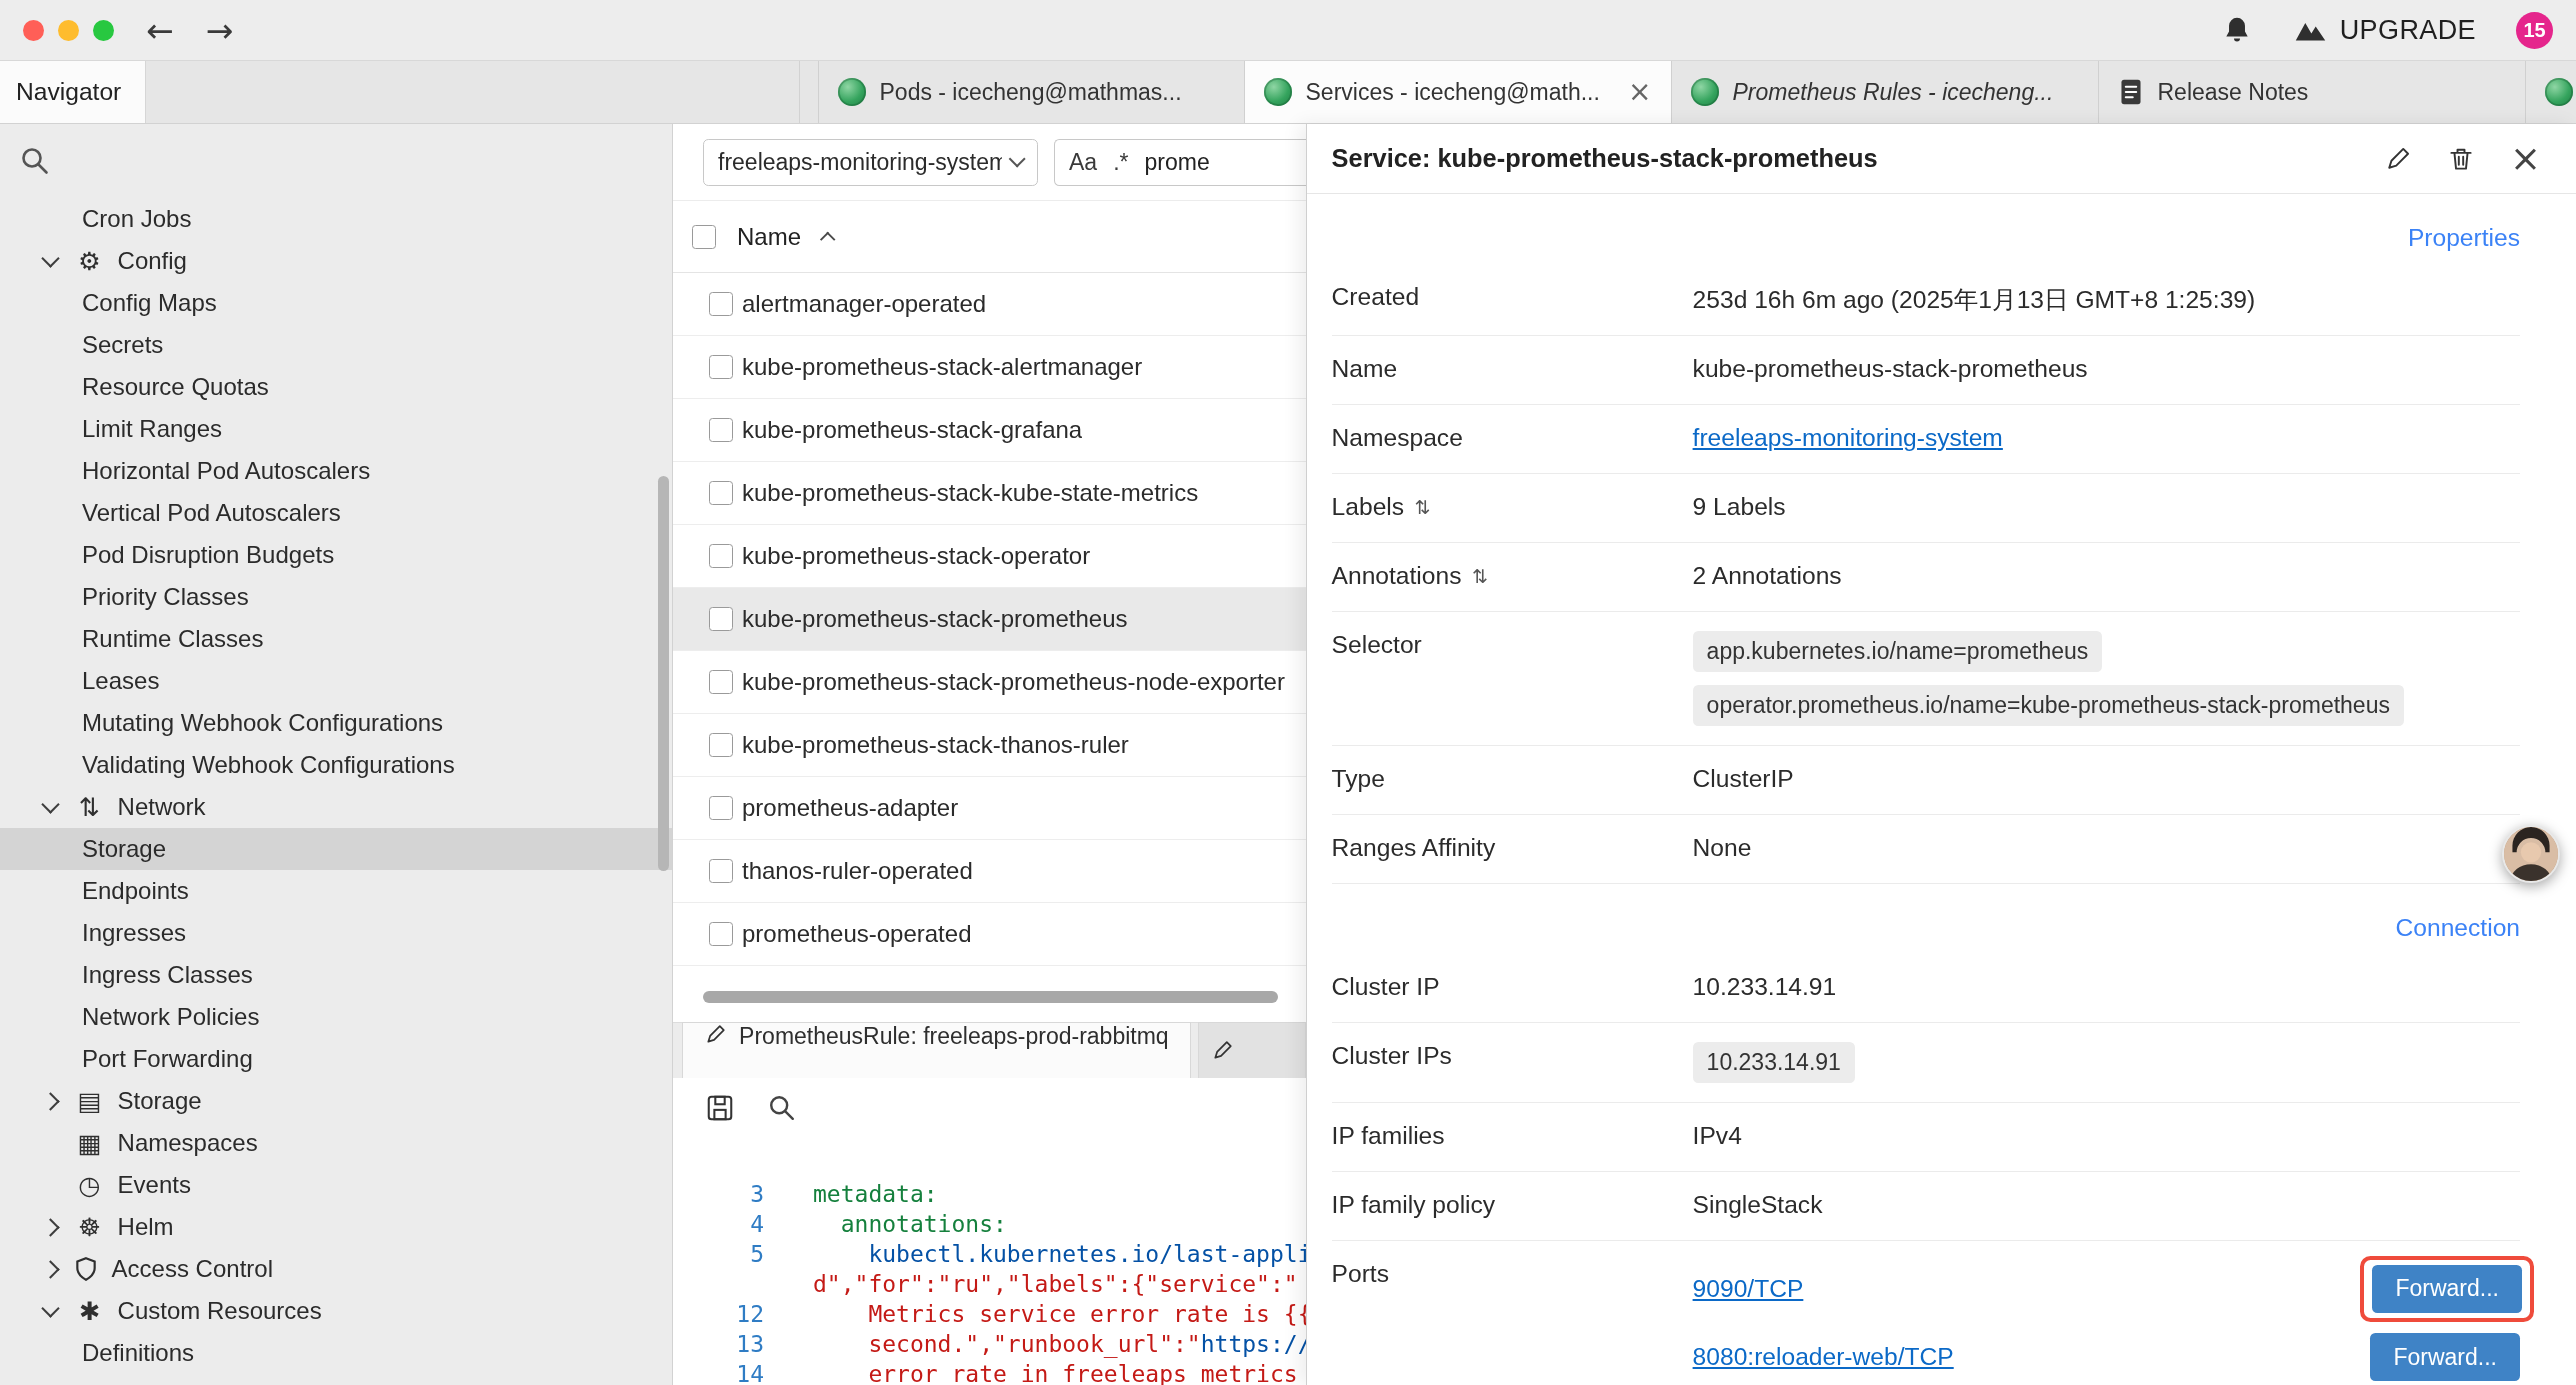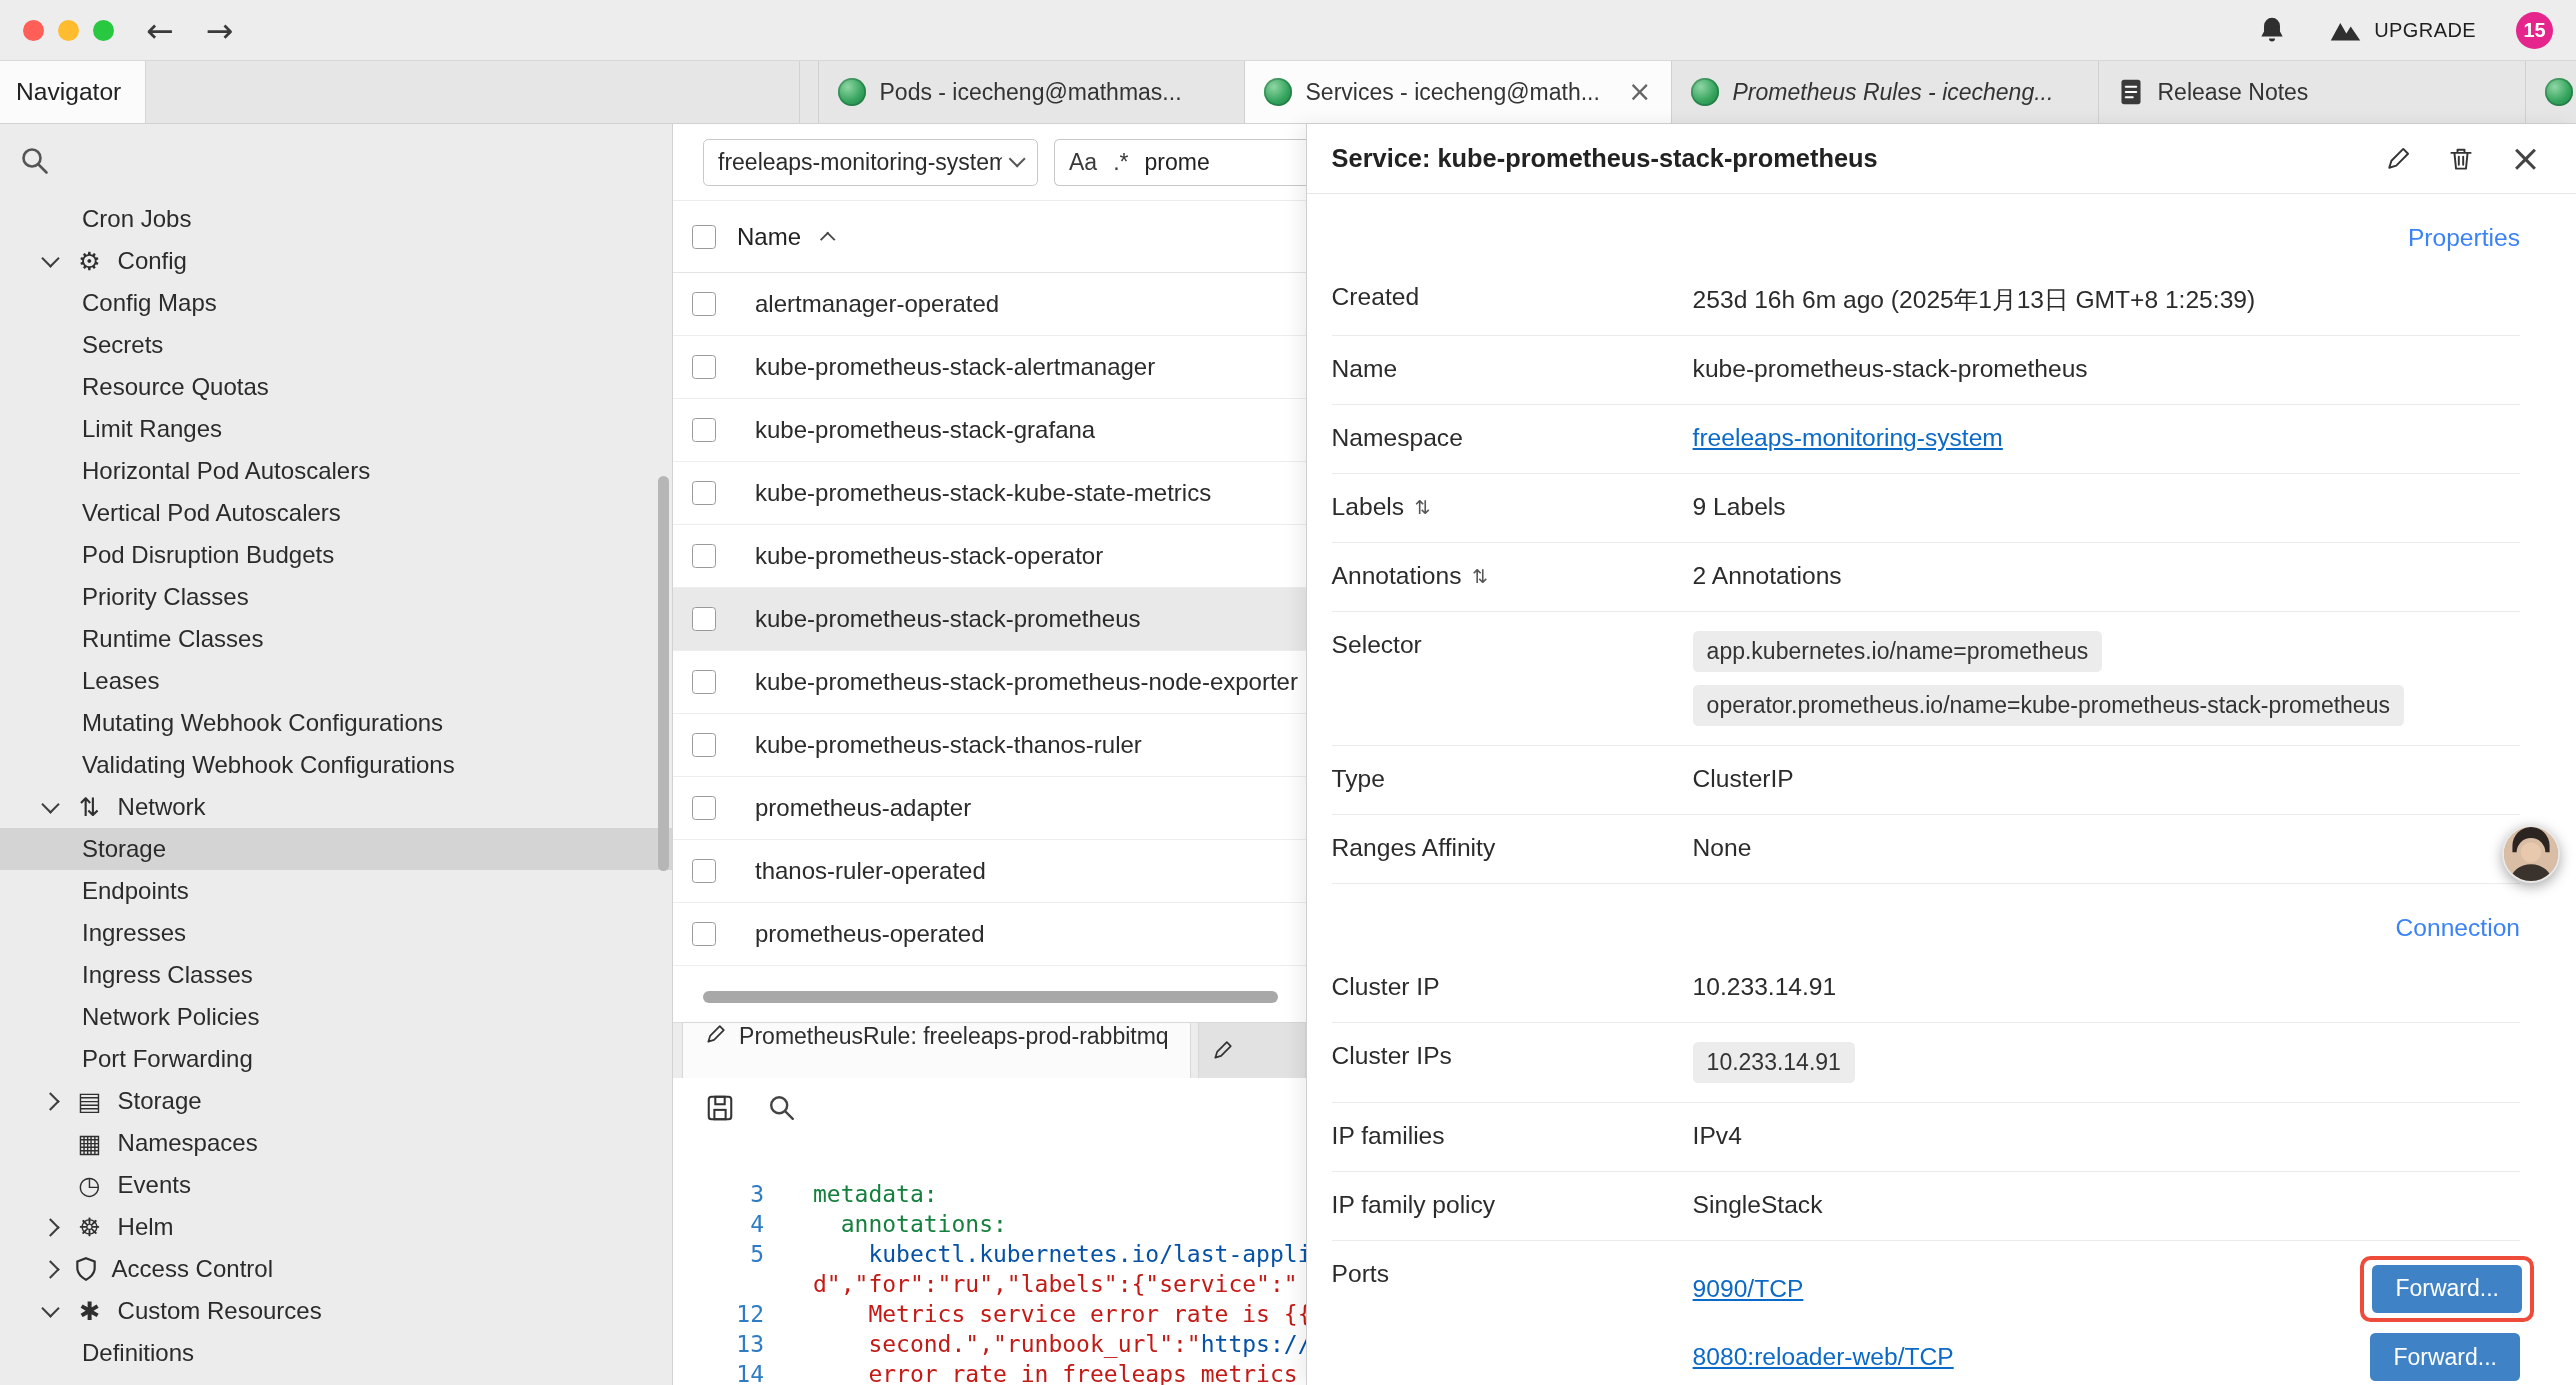--- a/index.html
+++ b/index.html
@@ -7,21 +7,21 @@
   .uicon{font-family:"DejaVu Sans",sans-serif;}
 
   
   .topbar{height:61px;background:#ededed;border-bottom:0.9px solid #d8d8d8;display:flex;align-items:center;padding:0 23px;position:relative;z-index:10;}
   .traffic{display:flex;gap:14px;align-items:center;margin-right:32px;}
   .light{width:21px;height:21px;border-radius:50%;}
   .light.red{background:#ff5f57}.light.yellow{background:#febc2e}.light.green{background:#28c840}
   .navarrows{display:flex;gap:32px;align-items:center;font-size:33px;color:#3a3a3a;line-height:1;}
   .topbar-right{margin-left:auto;display:flex;align-items:center;gap:40px;}
   .bell-icon svg{width:30px;height:30px;display:block}
-  .upgrade{display:flex;align-items:center;gap:10.5px;font-size:20px;color:#1f1f1f;letter-spacing:0.4px;}
+  .upgrade{display:flex;align-items:center;gap:10.5px;font-size:27px;color:#1f1f1f;letter-spacing:0.4px;}
   .upgrade svg{width:37px;height:26px;display:block}
   .notif-badge{width:37px;height:37px;border-radius:50%;background:#e5258c;color:#fff;font-size:20px;font-weight:bold;display:flex;align-items:center;justify-content:center;}
 
   
   .tabrow{height:63px;display:flex;background:#e6e6e6;border-bottom:0.9px solid #d2d2d2;}
   .nav-zone{width:800px;flex:none;display:flex;border-right:0.9px solid #d2d2d2;}
   .navigator-tab{width:146px;background:#fbfbfb;border-right:0.9px solid #d6d6d6;display:flex;align-items:center;padding-left:16px;font-size:24.6px;color:#222;}
   .tabs{flex:1;display:flex;padding-left:17.5px;overflow:hidden;}
   .tab{width:427px;flex:none;display:flex;align-items:center;gap:14px;padding:0 19px;border-right:0.9px solid #d0d0d0;font-size:23px;color:#333;background:#e6e6e6;overflow:hidden;}
   .tab.first{border-left:0.9px solid #d0d0d0;}
@@ -59,21 +59,21 @@
   .center{width:633px;flex:none;background:#fff;display:flex;flex-direction:column;overflow:hidden;}
   .ct-toolbar{height:77px;flex:none;display:flex;align-items:center;gap:16px;padding-left:30px;border-bottom:0.9px solid #ececec;}
   .ns-select{width:335px;flex:none;height:47px;border:0.9px solid #c8c8c8;border-radius:5.3px;display:flex;align-items:center;padding:0 14px;gap:8.8px;font-size:23px;color:#2b2b2b;}
   .ns-select .txt{flex:1;white-space:nowrap;overflow:hidden;}
   .searchbox{flex:1;height:47px;border:0.9px solid #c8c8c8;border-radius:5.3px 0 0 5.3px;border-right:none;display:flex;align-items:center;padding:0 14px;gap:16px;font-size:23px;}
   .searchbox .tog{color:#3a3a3a;flex:none;}
   .searchbox input{border:none;outline:none;background:transparent;font-size:23px;color:#222;width:114px;font-family:inherit;}
   .thead{height:72px;flex:none;display:flex;align-items:center;gap:21px;padding-left:19px;border-bottom:0.9px solid #e4e4e4;font-size:24px;color:#222;}
   .cbox{width:24px;height:24px;border:1.8px solid #9a9a9a;border-radius:3.5px;background:#fff;flex:none;}
   .caret-up{width:11.4px;height:11.4px;border-left:2.6px solid #4a4a4a;border-top:2.6px solid #4a4a4a;transform:rotate(45deg);margin-top:7px;flex:none;}
-  .trow{height:63px;flex:none;display:flex;align-items:center;gap:39px;padding-left:19px;border-bottom:0.9px solid #ededed;font-size:24px;color:#2b2b2b;}
+  .trow{height:63px;flex:none;display:flex;align-items:center;gap:9px;padding-left:36px;border-bottom:0.9px solid #ededed;font-size:24px;color:#2b2b2b;}
   .trow.selected{background:#e9e9e9;}
   .rname{white-space:nowrap;overflow:hidden;}
   .hscroll{margin:24.6px 0 0 30px;height:12.3px;width:579px;flex:none;position:relative;}
   .hscroll .thumb{position:absolute;left:0;top:0;height:12.3px;width:575px;background:#a8a8a8;border-radius:6.1px;}
   .dockbar{margin-top:19px;height:56px;flex:none;background:#ececec;border-top:0.9px solid #dcdcdc;display:flex;align-items:flex-end;padding-left:8.8px;gap:7px;}
   .dock-tab{background:#fbfbfb;border:0.9px solid #d8d8d8;border-bottom:none;height:56px;display:flex;align-items:flex-start;gap:12.3px;padding:0 21px;font-size:23px;color:#2e2e2e;white-space:nowrap;overflow:hidden;}
   .dock-tab2{background:#e2e2e2;border:0.9px solid #d8d8d8;border-bottom:none;height:56px;flex:1;display:flex;align-items:center;padding:0 12.3px;overflow:hidden;}
   .pencil-sm svg{width:23px;height:23px;display:block;flex:none;}
   .dock-toolbar{height:61px;flex:none;display:flex;align-items:center;gap:32px;padding-left:32px;background:#fff;}
   .dock-toolbar svg{width:30px;height:30px;display:block;}

